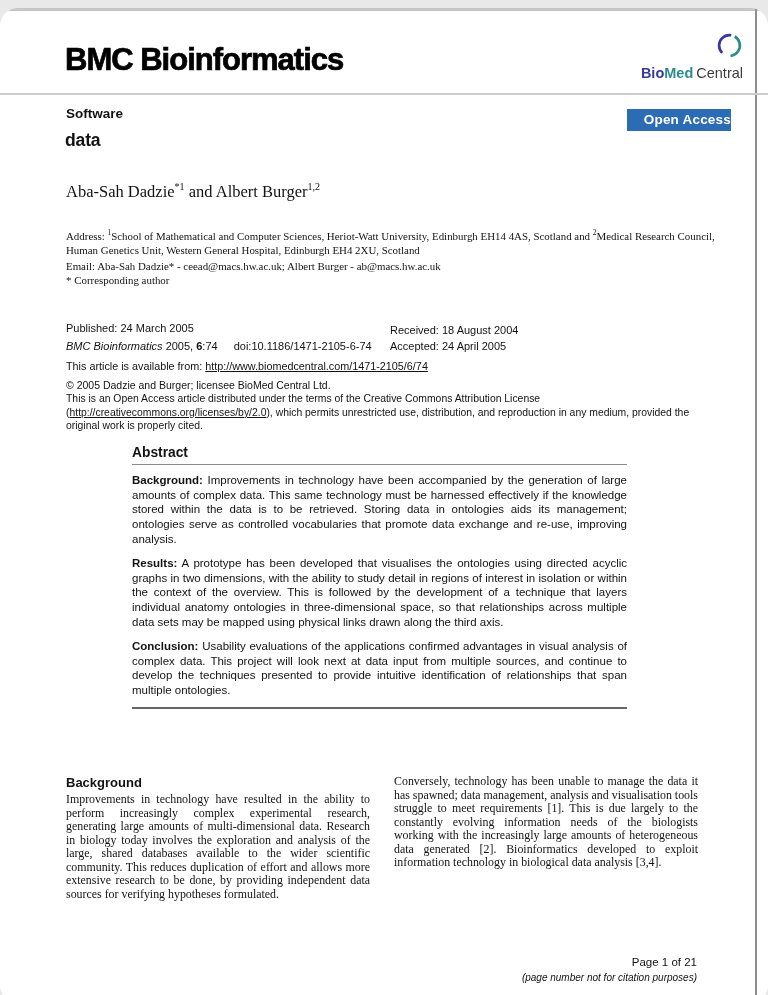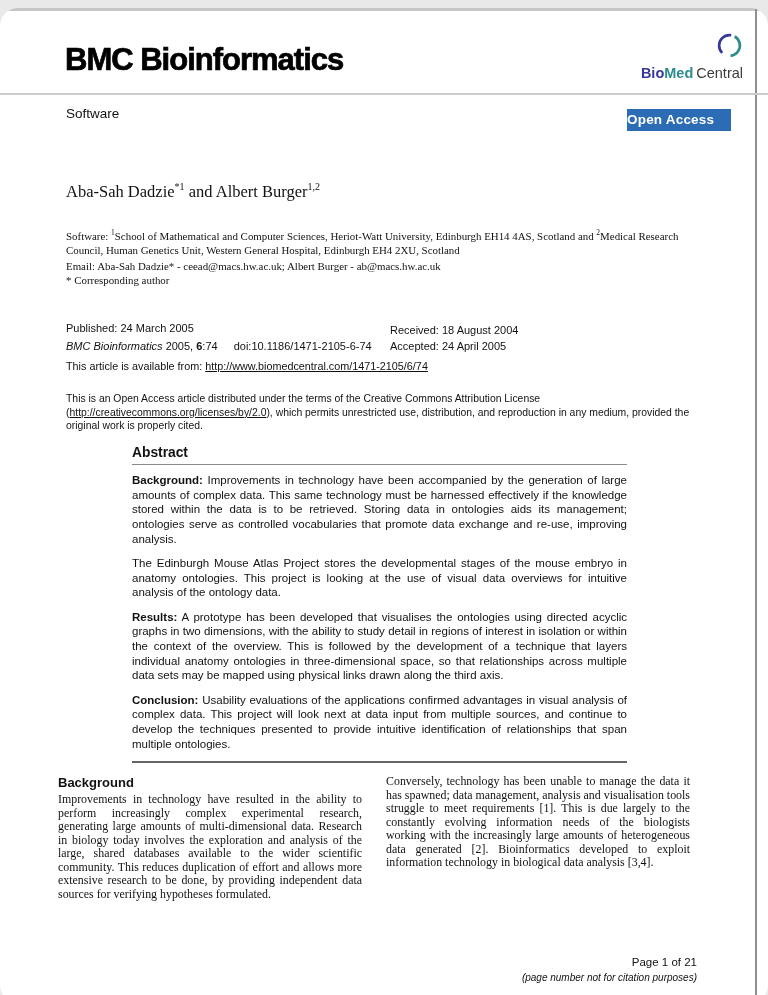--- a/index.html
+++ b/index.html
@@ -19,24 +19,24 @@
   }
   .logo { position:absolute; left:633px; top:24px; width:110px; text-align:right; }
   .logo-circle { display:block; margin-left:37px; }
   .logo-text { display:block; margin-top:2px; font-size:14.5px; white-space:nowrap; }
   .logo-bio { font-weight:bold; }
   .logo-med { font-weight:bold; }
   .logo-central { color:#3c3c3c; font-weight:normal; margin-left:3px; }
   .header-rule { position:absolute; top:85px; left:0; width:768px; height:2px; background:#cccccc; }
 
   
-  .article-type { position:absolute; left:66px; top:98px; font-size:13.5px; }
+  .article-type { position:absolute; left:66px; top:98px; font-size:13.5px;font-weight:bold; }
   .open-access-badge {
     position:absolute; left:627px; top:101px; width:104px; height:22px;
-    color:#ffffff; font-size:13.5px; font-weight:bold; text-align:left;
+    color:#ffffff; font-size:13.5px; font-weight:bold; text-align:right;
     line-height:22px; letter-spacing:0.2px;
   }
   .article-title {
     position:absolute; left:65px; top:121px; width:600px;
     font-size:17.6px; font-weight:bold; line-height:22.5px; letter-spacing:-0.2px;
   }
   .article-title span { display:block; }
   .authors {
     position:absolute; left:66px; top:173px; font-family:"Liberation Serif", serif;
     font-size:16.5px;
@@ -68,21 +68,21 @@
 
   
   .abstract { position:absolute; left:132px; top:437px; width:495px; }
   .abstract-heading { font-size:13.8px; font-weight:bold; }
   .abstract-rule { border:none; border-top:1px solid #8a8a8a; margin:4px 0 8px 0; }
   .abstract p { margin:0 0 9.5px 0; font-size:11.5px; line-height:14.7px; text-align:justify; }
   .abstract p b { font-weight:bold; }
   .abstract-close-rule { border:none; border-top:2px solid #666666; margin:2px 0 0 0; }
 
   
-  .body-cols { position:absolute; left:58px; top:767px; width:632px; display:flex; gap:24px; }
+  .body-cols { position:absolute; left:66px; top:767px; width:632px; display:flex; gap:24px; }
   .col { width:304px; }
   .body-heading { font-size:13px; font-weight:bold; margin:0 0 3px 0; }
   .col p {
     margin:0; font-family:"Liberation Serif", serif; font-size:11.9px;
     line-height:13.5px; text-align:justify;
   }
 
   
   .footer { position:absolute; right:71px; top:948px; text-align:right; }
   .page-info { font-size:11.5px; }
@@ -109,56 +109,57 @@
       <span class="logo-bio" style="color:#36389b">Bio</span><span class="logo-med" style="color:#2e8c8c">Med</span><span class="logo-central">Central</span>
     </span>
   </div>
 
   <div class="header-rule"></div>
 
   <div class="article-type">Software</div>
   <div class="open-access-badge" style="background:#2b6cb5">Open Access</div>
 
   <div class="article-title">
+    <span>data</span>
   </div>
 
   <div class="authors">
     <span>Aba-Sah Dadzie</span><sup>*1</sup><span> and </span><span>Albert Burger</span><sup>1,2</sup>
   </div>
 
   <div class="address-block">
-    <span>Software: </span><sup>1</sup><span>School of Mathematical and Computer Sciences, Heriot-Watt University, Edinburgh EH14 4AS, Scotland and </span><sup>2</sup><span>Medical Research Council, Human Genetics Unit, Western General Hospital, Edinburgh EH4 2XU, Scotland</span>
+    <span>Address: </span><sup>1</sup><span>School of Mathematical and Computer Sciences, Heriot-Watt University, Edinburgh EH14 4AS, Scotland and </span><sup>2</sup><span>Medical Research Council, Human Genetics Unit, Western General Hospital, Edinburgh EH4 2XU, Scotland</span>
   </div>
   <div class="email-line">Email: Aba-Sah Dadzie* - ceead@macs.hw.ac.uk; Albert Burger - ab@macs.hw.ac.uk</div>
   <div class="corresponding">* Corresponding author</div>
 
   <div class="published">Published: 24 March 2005</div>
   <div class="recv-block">
     <span>Received: 18 August 2004</span>
     <span>Accepted: 24 April 2005</span>
   </div>
 
   <div class="citation">
     <span class="cit-journal">BMC Bioinformatics</span><span> 2005, </span><span class="cit-volume">6</span><span>:74</span><span class="cit-doi">doi:10.1186/1471-2105-6-74</span>
   </div>
 
   <div class="available">
     <span>This article is available from: </span><a href="#">http://www.biomedcentral.com/1471-2105/6/74</a>
   </div>
 
+  <div class="copyright">© 2005 Dadzie and Burger; licensee BioMed Central Ltd.</div>
 
   <div class="license">
     <span>This is an Open Access article distributed under the terms of the Creative Commons Attribution License (</span><a href="#">http://creativecommons.org/licenses/by/2.0</a><span>), which permits unrestricted use, distribution, and reproduction in any medium, provided the original work is properly cited.</span>
   </div>
 
   <div class="abstract">
     <div class="abstract-heading">Abstract</div>
     <hr class="abstract-rule">
     <p><b>Background:</b><span> Improvements in technology have been accompanied by the generation of large amounts of complex data. This same technology must be harnessed effectively if the knowledge stored within the data is to be retrieved. Storing data in ontologies aids its management; ontologies serve as controlled vocabularies that promote data exchange and re-use, improving analysis.</span></p>
-    <p><b></b><span>The Edinburgh Mouse Atlas Project stores the developmental stages of the mouse embryo in anatomy ontologies. This project is looking at the use of visual data overviews for intuitive analysis of the ontology data.</span></p>
     <p><b>Results:</b><span> A prototype has been developed that visualises the ontologies using directed acyclic graphs in two dimensions, with the ability to study detail in regions of interest in isolation or within the context of the overview. This is followed by the development of a technique that layers individual anatomy ontologies in three-dimensional space, so that relationships across multiple data sets may be mapped using physical links drawn along the third axis.</span></p>
     <p><b>Conclusion:</b><span> Usability evaluations of the applications confirmed advantages in visual analysis of complex data. This project will look next at data input from multiple sources, and continue to develop the techniques presented to provide intuitive identification of relationships that span multiple ontologies.</span></p>
     <hr class="abstract-close-rule">
   </div>
 
   <div class="body-cols">
     <div class="col">
       <div class="body-heading">Background</div>
       <p>Improvements in technology have resulted in the ability to perform increasingly complex experimental research, generating large amounts of multi-dimensional data. Research in biology today involves the exploration and analysis of the large, shared databases available to the wider scientific community. This reduces duplication of effort and allows more extensive research to be done, by providing independent data sources for verifying hypotheses formulated.</p>
     </div>

